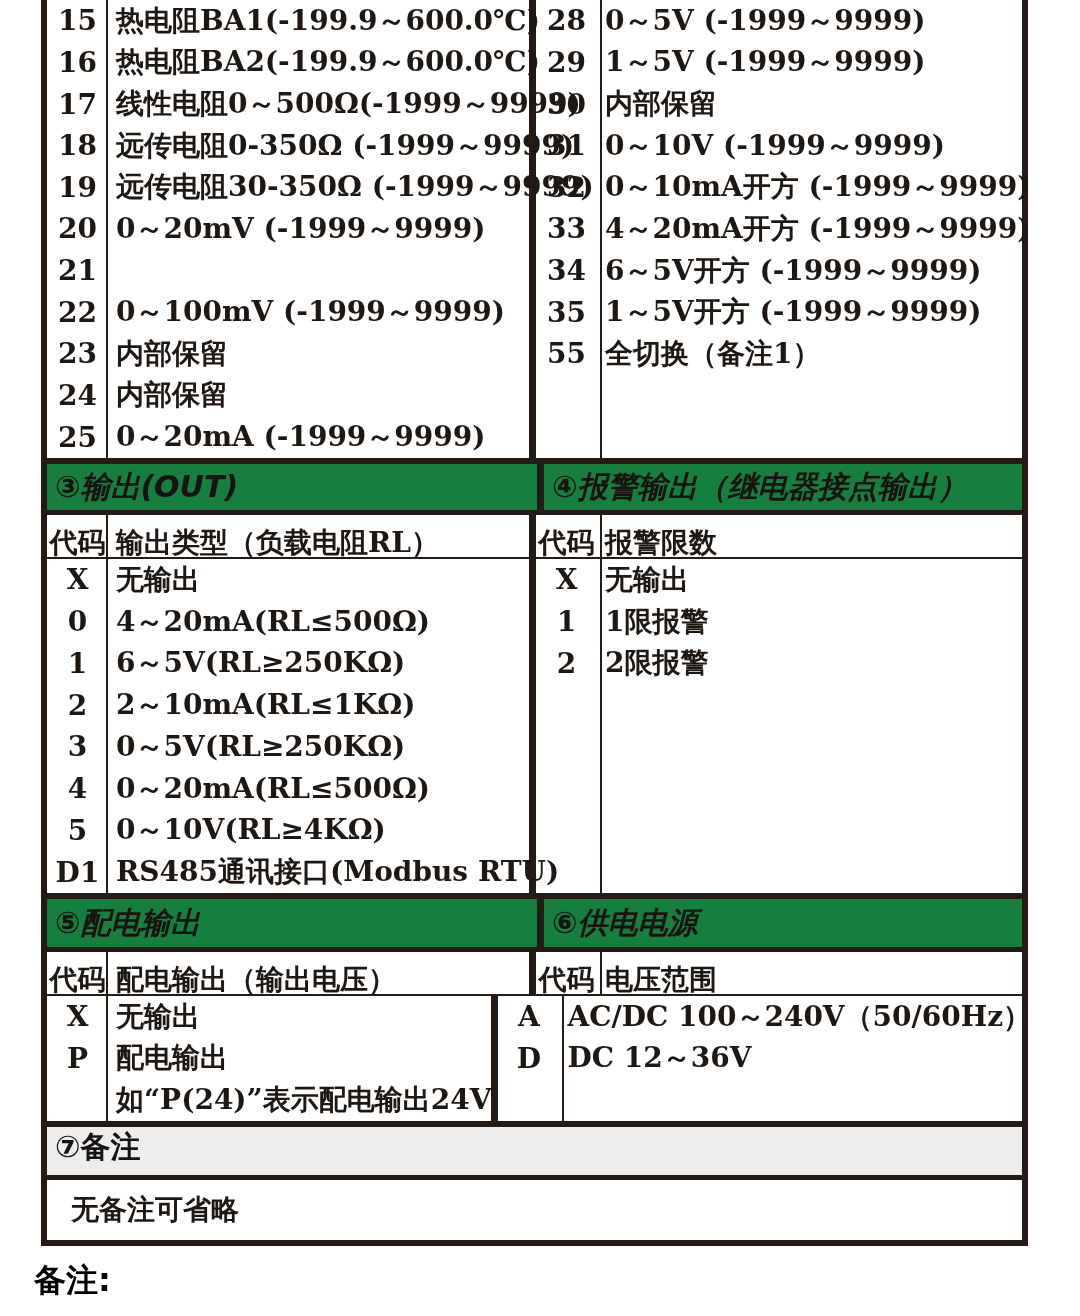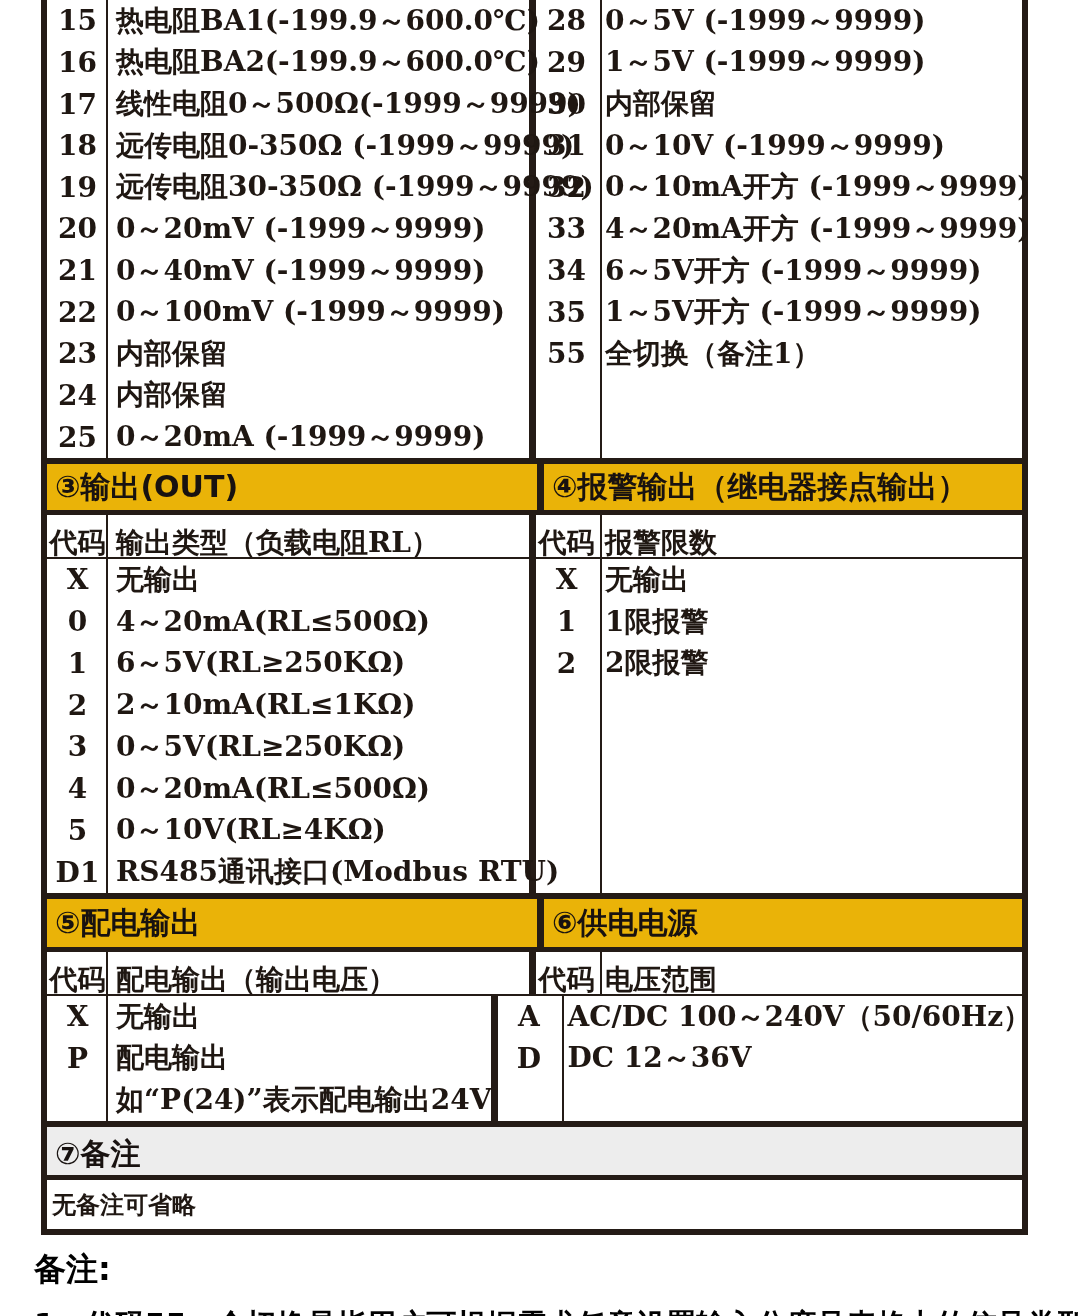--- a/index.html
+++ b/index.html
@@ -25,34 +25,34 @@
   .half-l .vline{left:59px;}
   .half-r .vline{left:64px;}
   .hr6{height:6px;background:#241b16;}
   .hr5{height:5px;background:#241b16;}
   .hr2{height:2px;background:#241b16;}
   .row{display:flex;align-items:center;font-size:28px;}
   .code{flex:0 0 61px;text-align:center;}
   .desc{flex:1;padding-left:8px;white-space:nowrap;}
   .sec-top{height:458px;border-radius:7px;}
   .sec-top .row{height:41.64px;}
-  .band{height:46px;background:#eab308;}
+  .band{height:46px;background:#15803d;font-style:italic;}
   .band .cell{display:flex;align-items:center;padding-left:8px;}
   .band-title{
     font-family:"DejaVu Sans","Liberation Sans",sans-serif;
     font-weight:bold;font-size:30px;color:#181210;white-space:nowrap;
   }
-  .band7{height:48px;background:#ededed;display:flex;align-items:flex-end;padding-left:8px;}
+  .band7{height:48px;background:#ededed;display:flex;align-items:flex-start;padding-left:8px;}
   .hdr-row{height:42px;}
   .hdr-row .row{height:56px;}
   .data-3{height:334px;}
   .data-3 .row{height:41.75px;}
   .data-5{height:125px;}
   .data-5 .row{height:41.66px;}
-  .note-row{height:49px;display:flex;align-items:center;padding-left:5px;font-size:24px;}
+  .note-row{height:60px;display:flex;align-items:center;padding-left:24px;font-size:28px;}
   .footnotes{
     margin-left:34px;
     font-family:"DejaVu Sans","Liberation Sans",sans-serif;
     font-weight:bold;color:#000;
   }
   .fn-label{font-size:32px;margin-top:13px;}
   .fn-item{font-size:30px;margin-top:13px;white-space:nowrap;}
 </style>
 </head>
 <body>
@@ -88,21 +88,20 @@
           <div class="desc">远传电阻30-350Ω (-1999～9999)</div>
         </div>
 
         <div class="row">
           <div class="code">20</div>
           <div class="desc">0～20mV (-1999～9999)</div>
         </div>
 
         <div class="row">
           <div class="code">21</div>
-          <div class="desc">0～40mV (-1999～9999)</div>
         </div>
 
         <div class="row">
           <div class="code">22</div>
           <div class="desc">0～100mV (-1999～9999)</div>
         </div>
 
         <div class="row">
           <div class="code">23</div>
           <div class="desc">内部保留</div>

